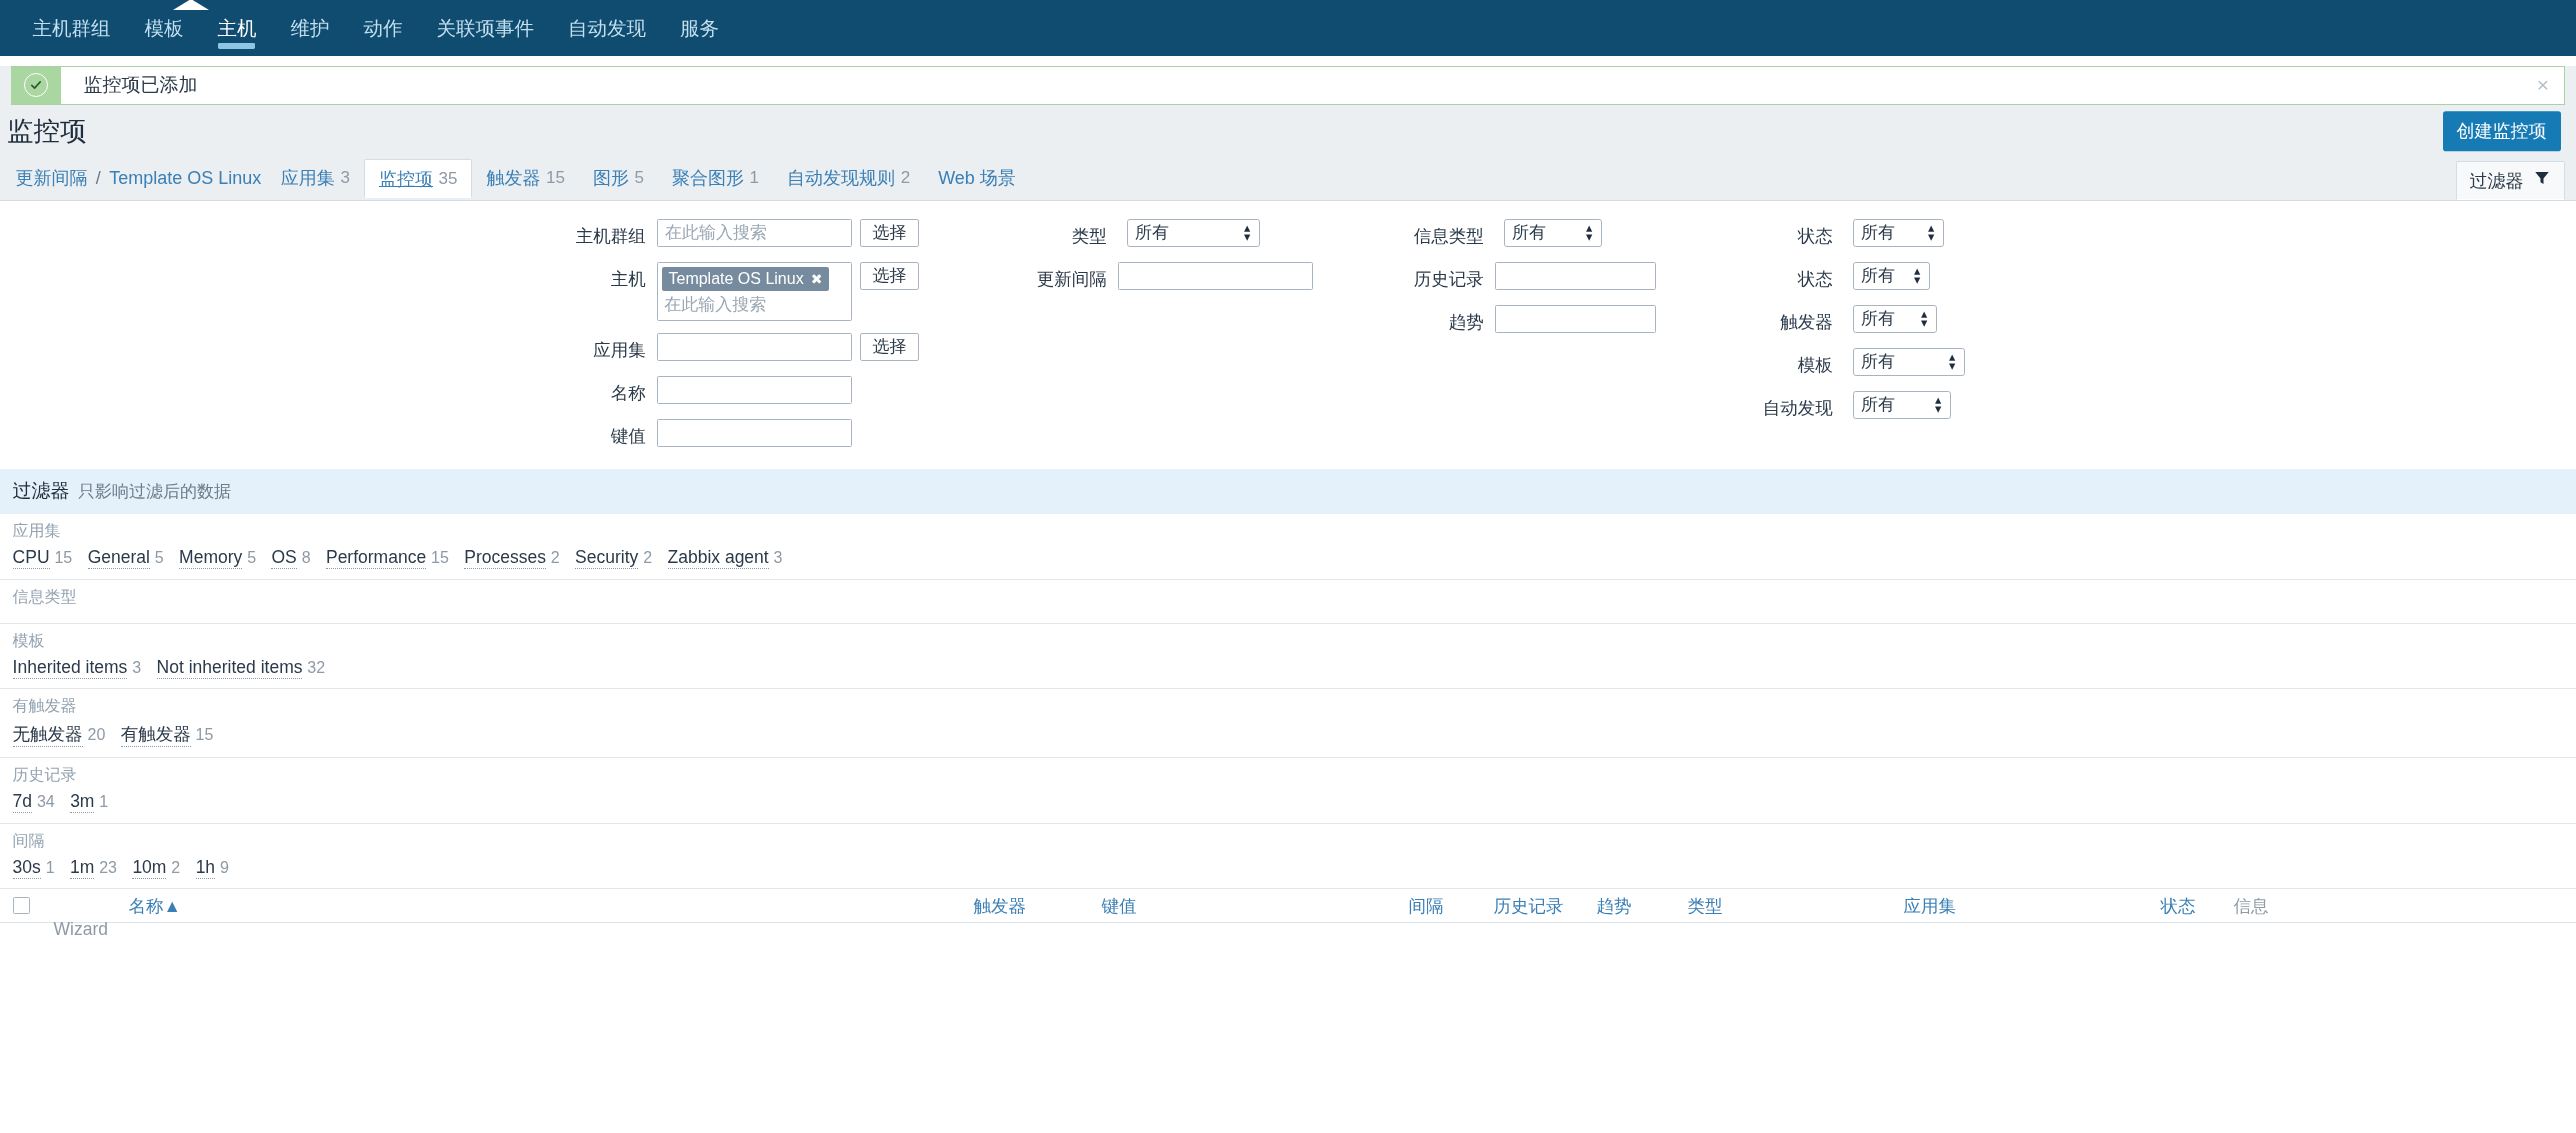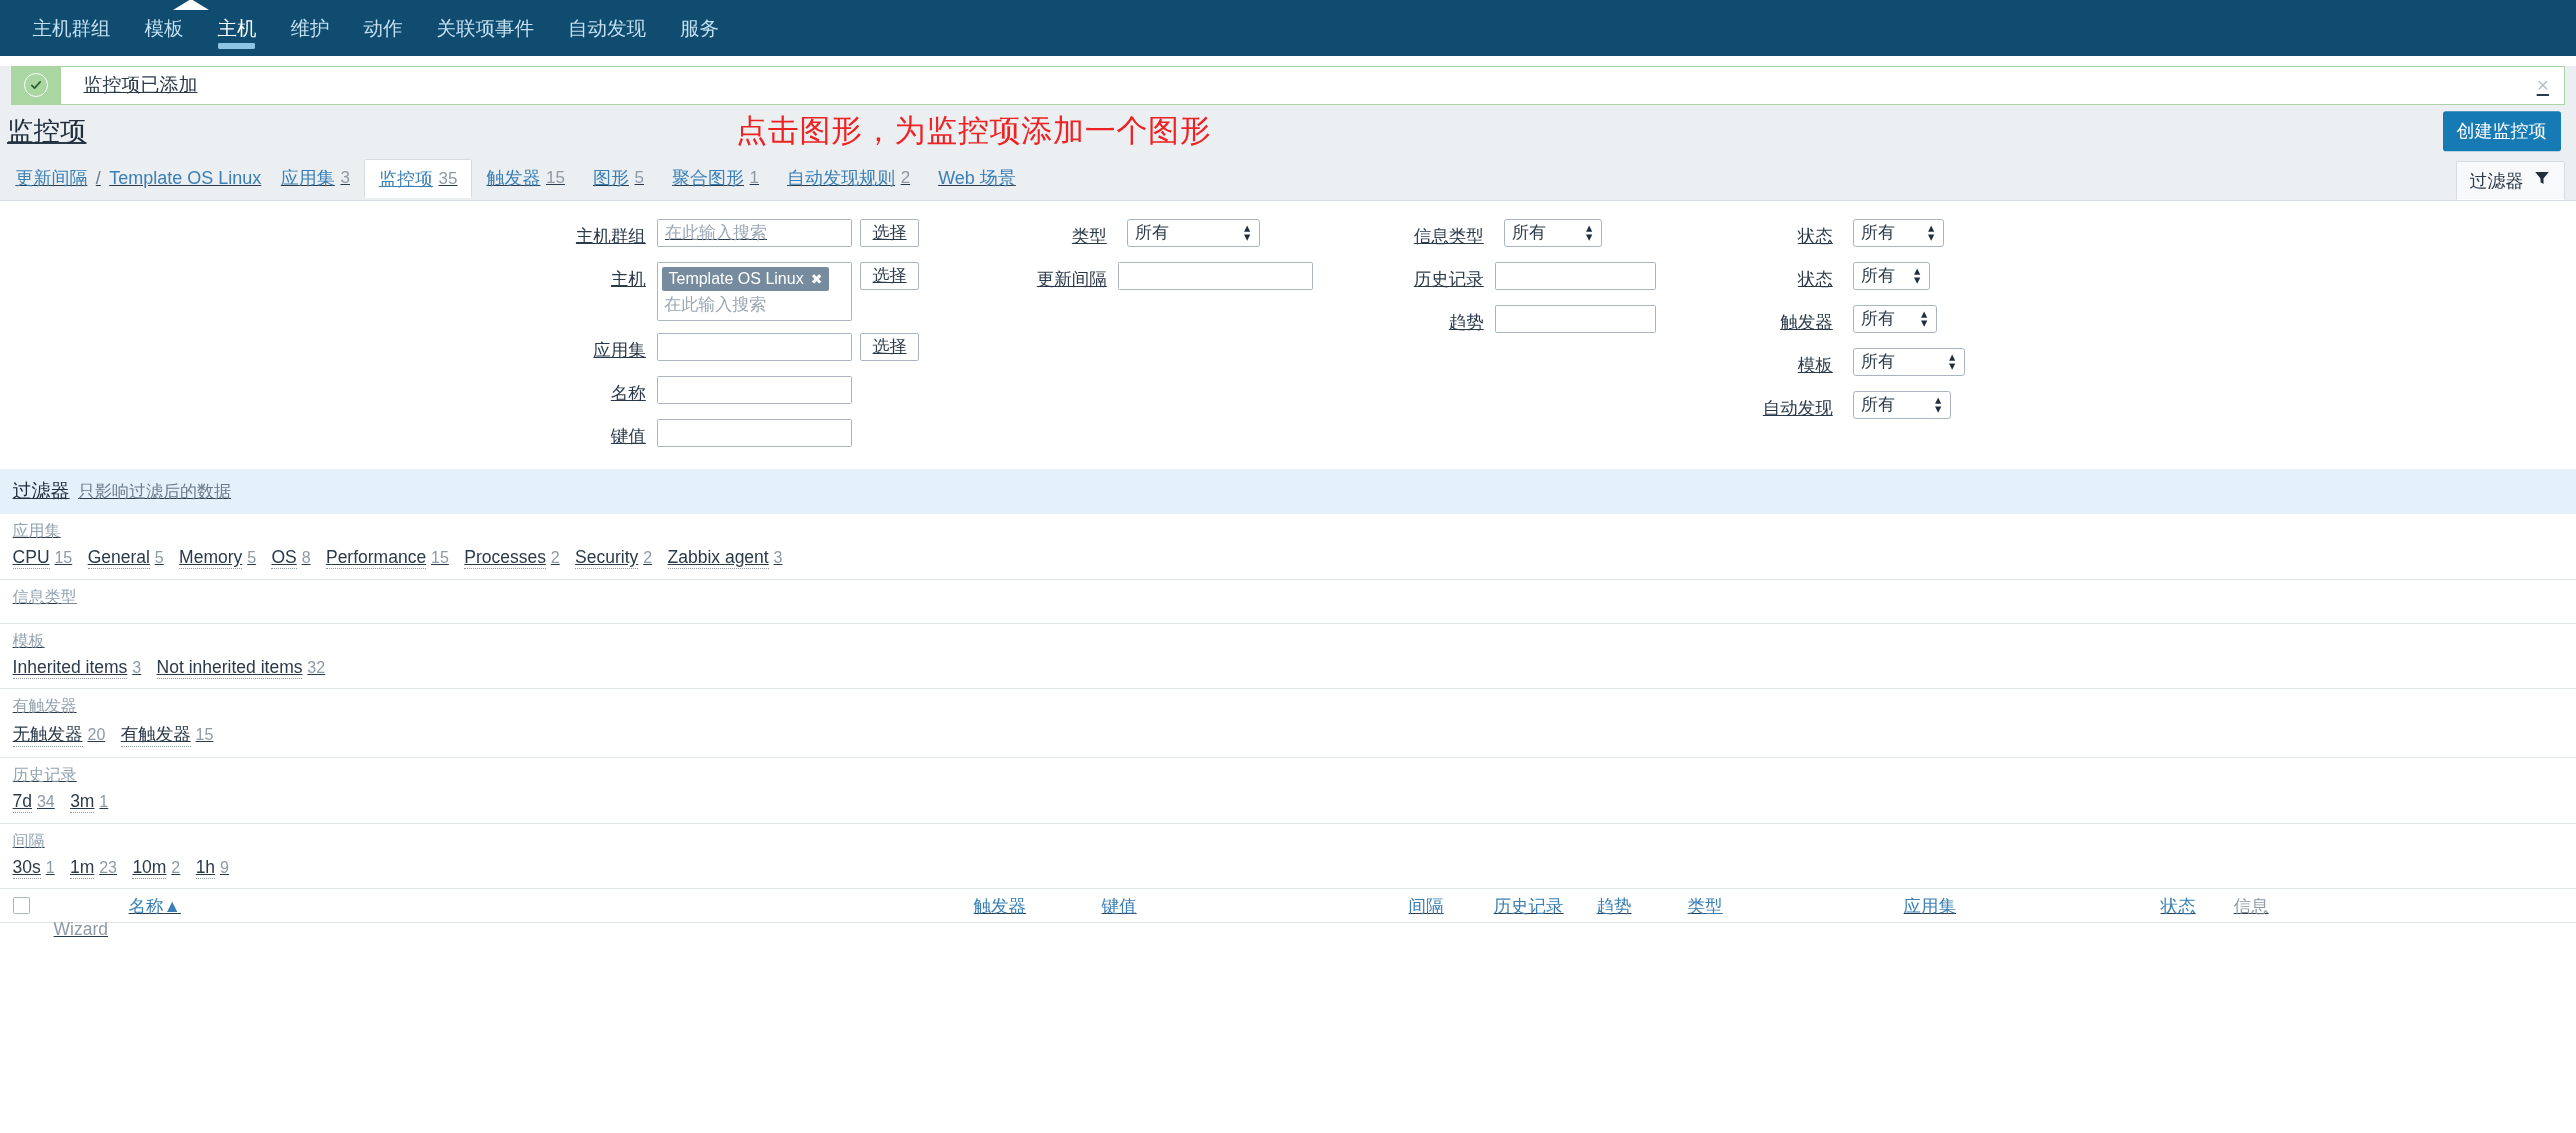--- a/index.html
+++ b/index.html
@@ -35,21 +35,21 @@
   }
   .nav-arrow {
     position:absolute; left:173px; top:-0.7px;
     width:0; height:0;
     border-left:18px solid transparent;
     border-right:18px solid transparent;
     border-bottom:11.2px solid #ffffff;
   }
 
   
-  .page { background:#ebeff2; padding:0;text-decoration:underline; }
+  .page { background:#ebeff2; padding:0; }
 
   
   .msgbar {
     margin:9.8px 11.2px 0 11.2px;
     background:#ffffff;
     border:0.7px solid #a9d3a4;
     border-left:none;
     display:flex; align-items:stretch;
     height:39px; position:relative;
   }
@@ -335,21 +335,20 @@
           <path d="M4 10.5 L8 14.5 L16 5.5" fill="none" stroke="#2b5e2b" stroke-width="2.4" stroke-linecap="round" stroke-linejoin="round"></path>
         </svg>
       </span>
     </div>
     <div class="msgtext">监控项已添加</div>
     <div class="close-x">×</div>
   </div>
 
   <div class="headerrow">
     <h1 class="pagetitle">监控项</h1>
-    <div class="annotation">点击图形，为监控项添加一个图形</div>
     <button class="btn-create">创建监控项</button>
   </div>
 
   <div class="tabbar">
     <div class="tabbar-inner">
       <span class="crumb">更新间隔</span>
       <span class="crumb-sep">/</span>
       <span class="crumb">Template OS Linux</span>
 
       <div class="tabitem">

